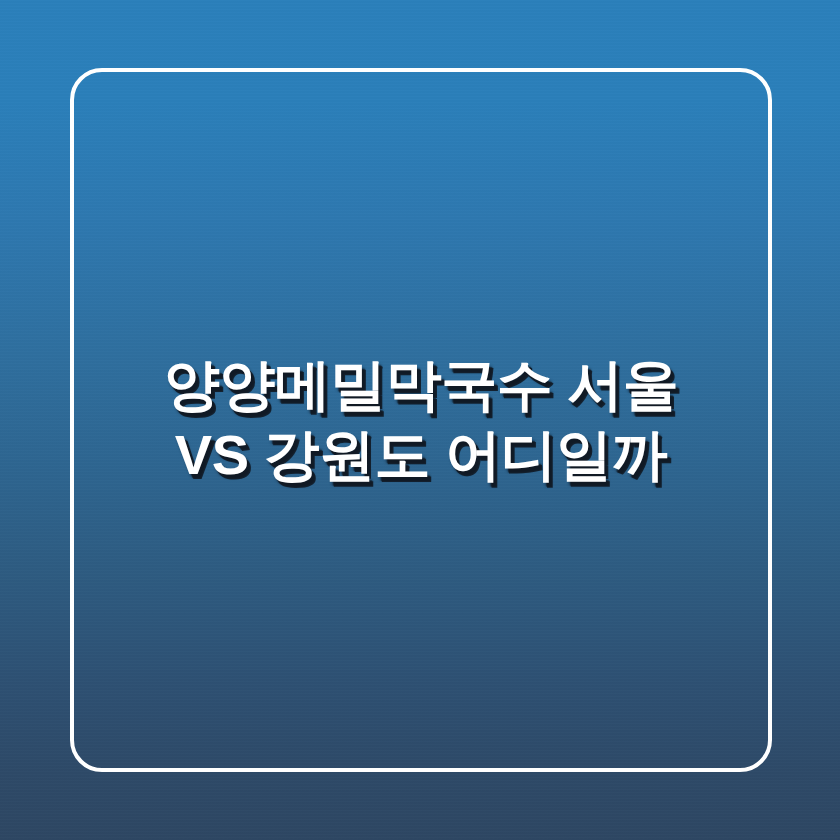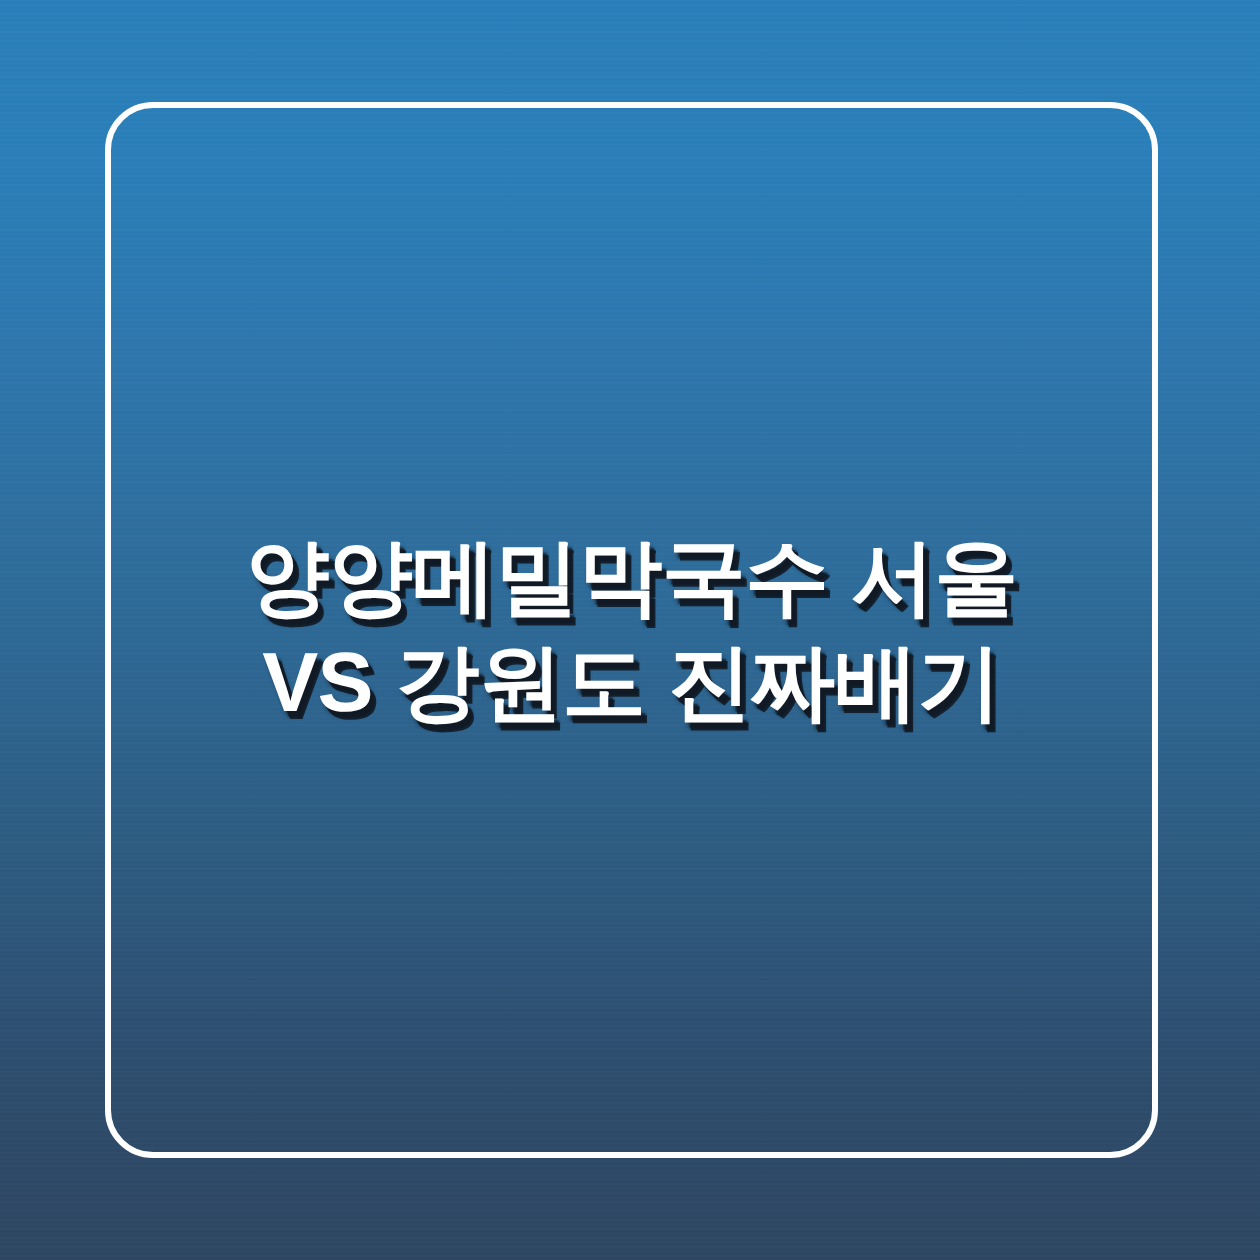--- a/index.html
+++ b/index.html
@@ -97,16 +97,16 @@
 
 <div class="canvas">
 
   <div class="bg-gradient"></div>
   <div class="bg-banding"></div>
 
   <div class="frame"></div>
 
   <div class="title-block">
     <span class="title-line">양양메밀막국수 서울</span>
-    <span class="title-line">VS 강원도 진짜배기</span>
+    <span class="title-line">VS 강원도 어디일까</span>
   </div>
 
 </div>
 
 </body></html>

